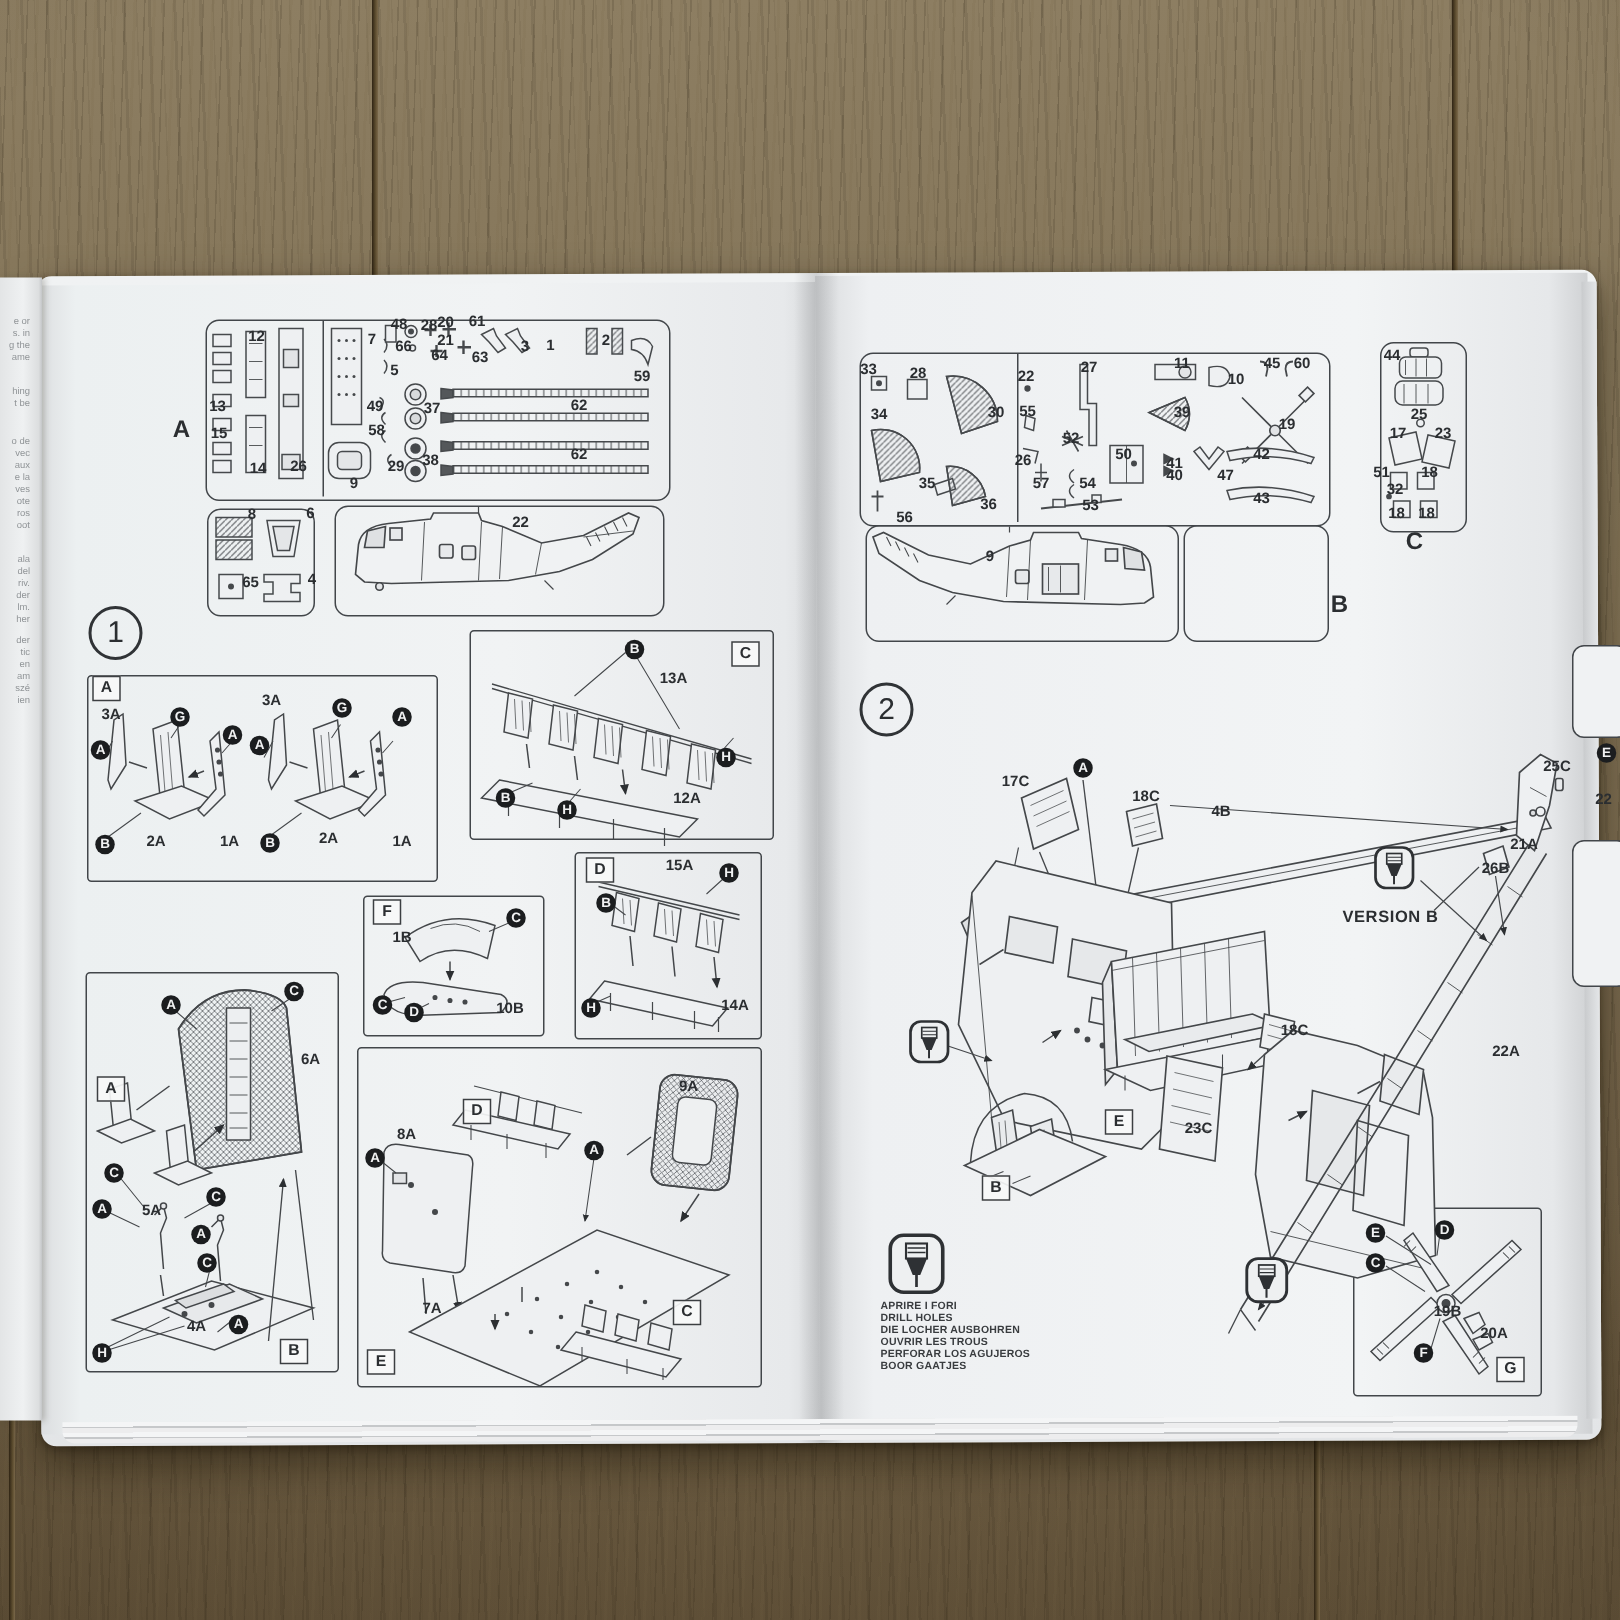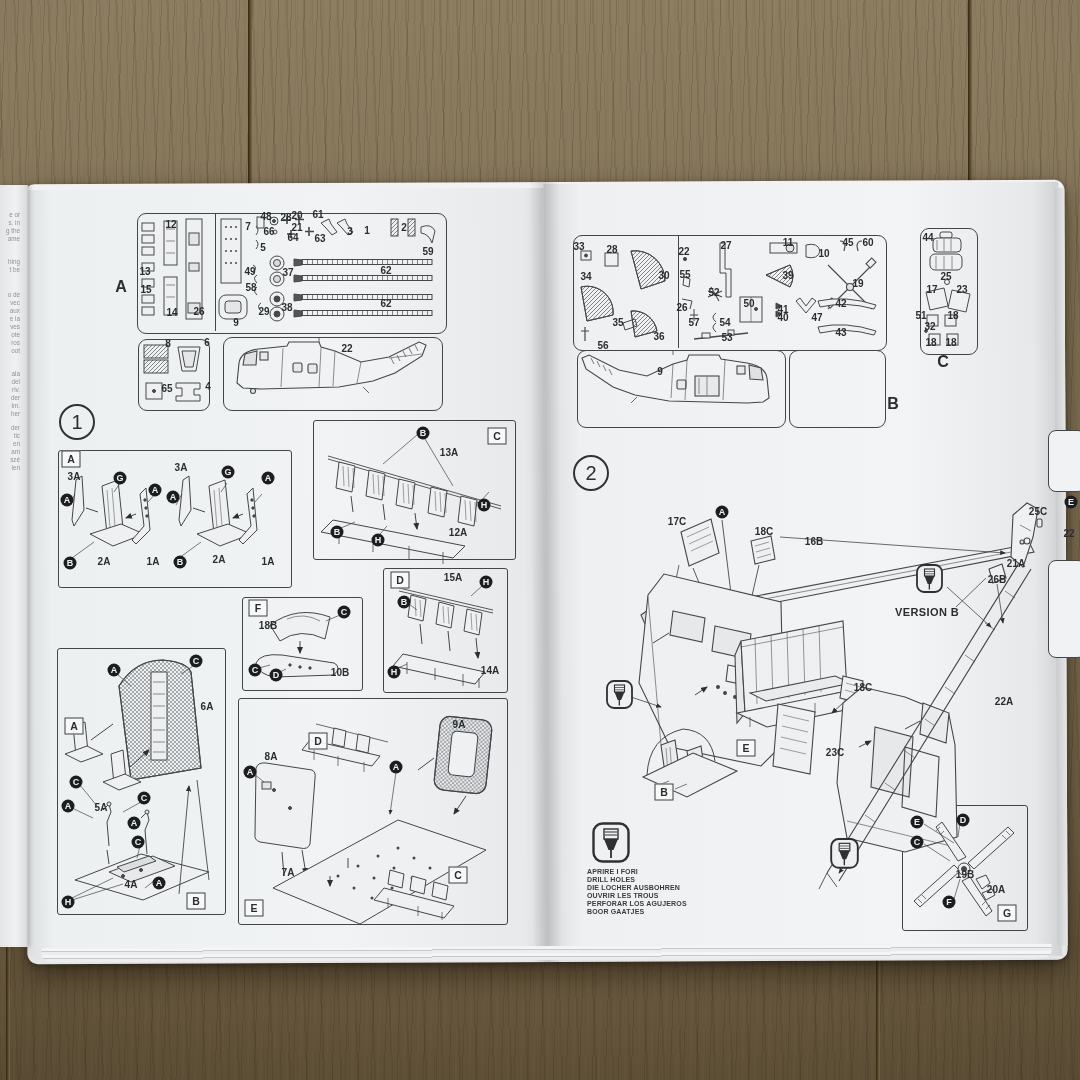--- a/index.html
+++ b/index.html
@@ -603,21 +603,21 @@
       <span class="ann s" style="left: 497px; top: 436px;">C</span>
       <span class="ann c" style="left: 423px; top: 433px;">B</span>
       <span class="ann t" style="left: 449px; top: 453px;">13A</span>
       <span class="ann c" style="left: 484px; top: 505px;">H</span>
       <span class="ann c" style="left: 337px; top: 532px;">B</span>
       <span class="ann c" style="left: 378px; top: 540px;">H</span>
       <span class="ann t" style="left: 458px; top: 533px;">12A</span>
     </div>
   <div class="layer">
       <span class="ann s" style="left: 258px; top: 608px;">F</span>
-      <span class="ann t" style="left: 268px; top: 626px;">18B</span>
+      <span class="ann t" style="left: 268px; top: 626px;">1B</span>
       <span class="ann c" style="left: 344px; top: 612px;">C</span>
       <span class="ann c" style="left: 255px; top: 670px;">C</span>
       <span class="ann c" style="left: 276px; top: 675px;">D</span>
       <span class="ann t" style="left: 340px; top: 673px;">10B</span>
     </div>
   <div class="layer">
       <span class="ann s" style="left: 400px; top: 580px;">D</span>
       <span class="ann t" style="left: 453px; top: 578px;">15A</span>
       <span class="ann c" style="left: 486px; top: 582px;">H</span>
       <span class="ann c" style="left: 404px; top: 602px;">B</span>
@@ -691,27 +691,27 @@
       <span class="ann t" style="left: 953px; top: 316px;">18</span>
       <span class="ann t" style="left: 930px; top: 327px;">32</span>
       <span class="ann t" style="left: 931px; top: 343px;">18</span>
       <span class="ann t" style="left: 951px; top: 343px;">18</span>
     </div>
   <div class="layer">
       <span class="ann step" style="left: 591px; top: 473px;">2</span>
       <span class="ann t" style="left: 677px; top: 522px;">17C</span>
       <span class="ann c" style="left: 722px; top: 512px;">A</span>
       <span class="ann t" style="left: 764px; top: 532px;">18C</span>
-      <span class="ann t" style="left: 814px; top: 542px;">16B</span>
+      <span class="ann t" style="left: 814px; top: 542px;">4B</span>
       <span class="ann t" style="left: 1038px; top: 512px;">25C</span>
       <span class="ann t" style="left: 1016px; top: 564px;">21A</span>
       <span class="ann t" style="left: 997px; top: 580px;">26B</span>
       <span class="ann v" style="left: 927px; top: 612px;">VERSION B</span>
       <span class="ann t" style="left: 863px; top: 688px;">18C</span>
-      <span class="ann t" style="left: 799px; top: 753px; margin-left: 36px;">23C</span>
+      <span class="ann t" style="left: 799px; top: 753px;">23C</span>
       <span class="ann s" style="left: 746px; top: 748px;">E</span>
       <span class="ann s" style="left: 664px; top: 792px;">B</span>
       <span class="ann t" style="left: 1004px; top: 702px;">22A</span>
       <span class="ann c" style="left: 1071px; top: 502px;">E</span>
       <span class="ann t" style="left: 1069px; top: 534px;">22</span>
     </div>
   <div class="layer">
       <span class="ann dl" style="left: 587px; top: 871px;">APRIRE I FORI</span>
       <span class="ann dl" style="left: 587px; top: 879px;">DRILL HOLES</span>
       <span class="ann dl" style="left: 587px; top: 887px;">DIE LOCHER AUSBOHREN</span>

